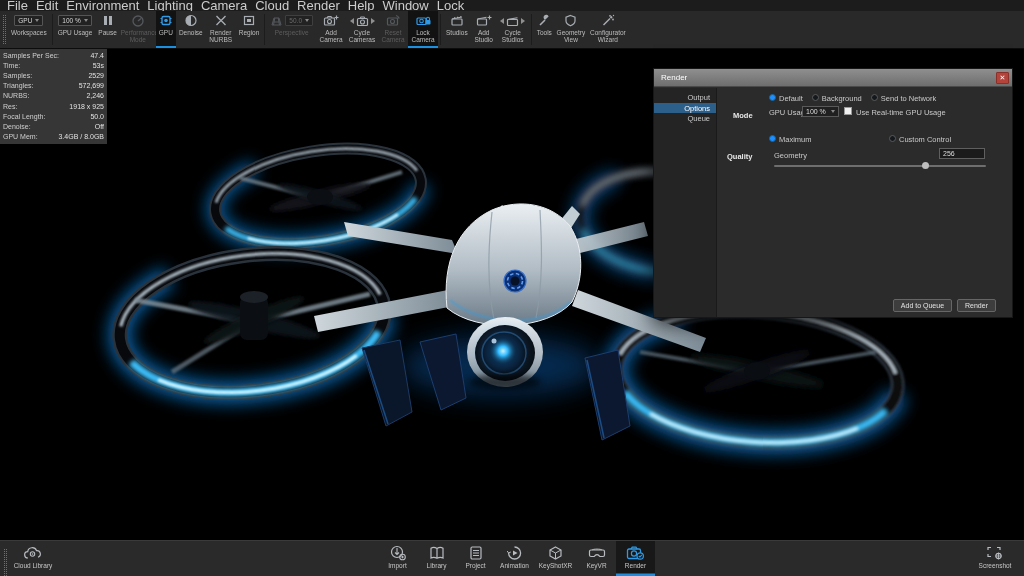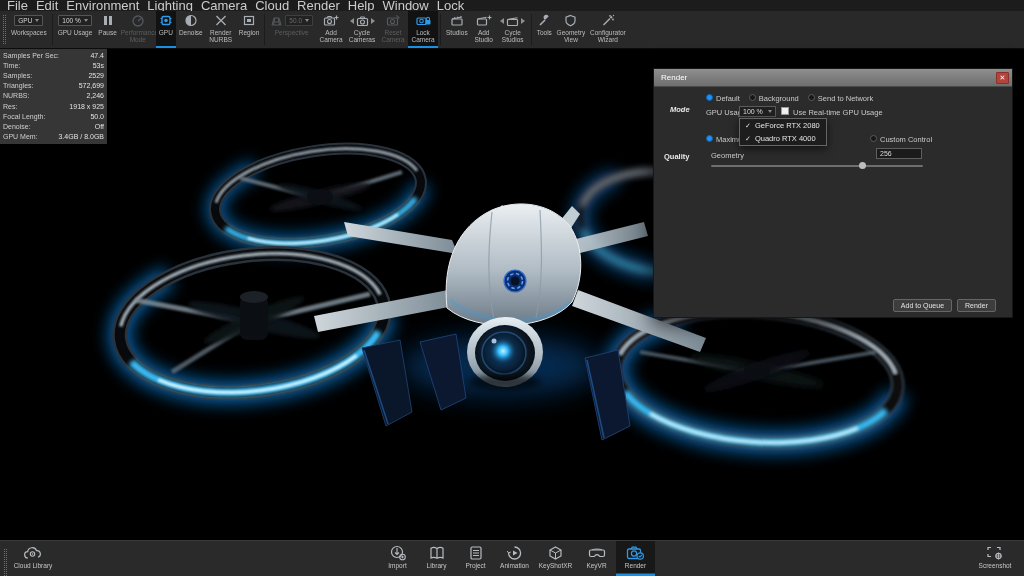--- a/index.html
+++ b/index.html
@@ -522,23 +522,28 @@
         <span class="stat-value">3.4GB / 8.0GB</span>
       </div>
   </div>
 
   <div class="dialog">
     <div class="dlg-title">
       <span>Render</span>
       <span class="dlg-close"></span>
     </div>
     <div class="dlg-body">
+      <div class="dlg-side">
+        <div class="dlg-tab">Output</div>
+        <div class="dlg-tab active">Options</div>
+        <div class="dlg-tab">Queue</div>
+      </div>
       <div class="dlg-content">
 
-        <span class="fld-label" style="left:16px; top:17px;font-style:italic;">Mode</span>
+        <span class="fld-label" style="left:16px; top:23px;">Mode</span>
         <div class="radio-row" style="left:52px; top:6px;">
           <span class="radio-opt">
               <span class="radio on"></span>
               <span>Default</span>
             </span>
           <span class="radio-opt">
               <span class="radio"></span>
               <span>Background</span>
             </span>
           <span class="radio-opt">
@@ -548,37 +553,27 @@
         </div>
 
         <span style="position:absolute; left:52px; top:20px;">GPU Usage</span>
         <div class="dd-box" style="left:85px; top:18px; width:37px;">
           <span>100 %</span>
           <span class="caret"></span>
         </div>
         <span class="chk" style="left:127px; top:19px;"></span>
         <span style="position:absolute; left:139px; top:20px;">Use Real-time GPU Usage</span>
 
-        <div class="dd-list" style="left:85px; top:30px; width:88px;">
-          <div class="dd-item">
-              <span class="dd-check"></span>
-              <span>GeForce RTX 2080</span>
-            </div>
-          <div class="dd-item">
-              <span class="dd-check"></span>
-              <span>Quadro RTX 4000</span>
-            </div>
-        </div>
 
         <span class="fld-label" style="left:10px; top:64px;">Quality</span>
         <span class="radio-opt" style="position:absolute; left:52px; top:47px;">
             <span class="radio on"></span>
             <span>Maximum</span>
           </span>
-        <span class="radio-opt" style="position:absolute; left:172px; top:47px;margin-left:44px;">
+        <span class="radio-opt" style="position:absolute; left:172px; top:47px;">
             <span class="radio"></span>
             <span>Custom Control</span>
           </span>
 
         <span style="position:absolute; left:57px; top:63px;">Geometry</span>
         <input class="val-input" style="left: 222px; top: 60px;" value="256">
         <div class="slider-track" style="left:57px; top:77px; width:212px;">
           <div class="slider-handle" style="left:148px;"></div>
         </div>
 

